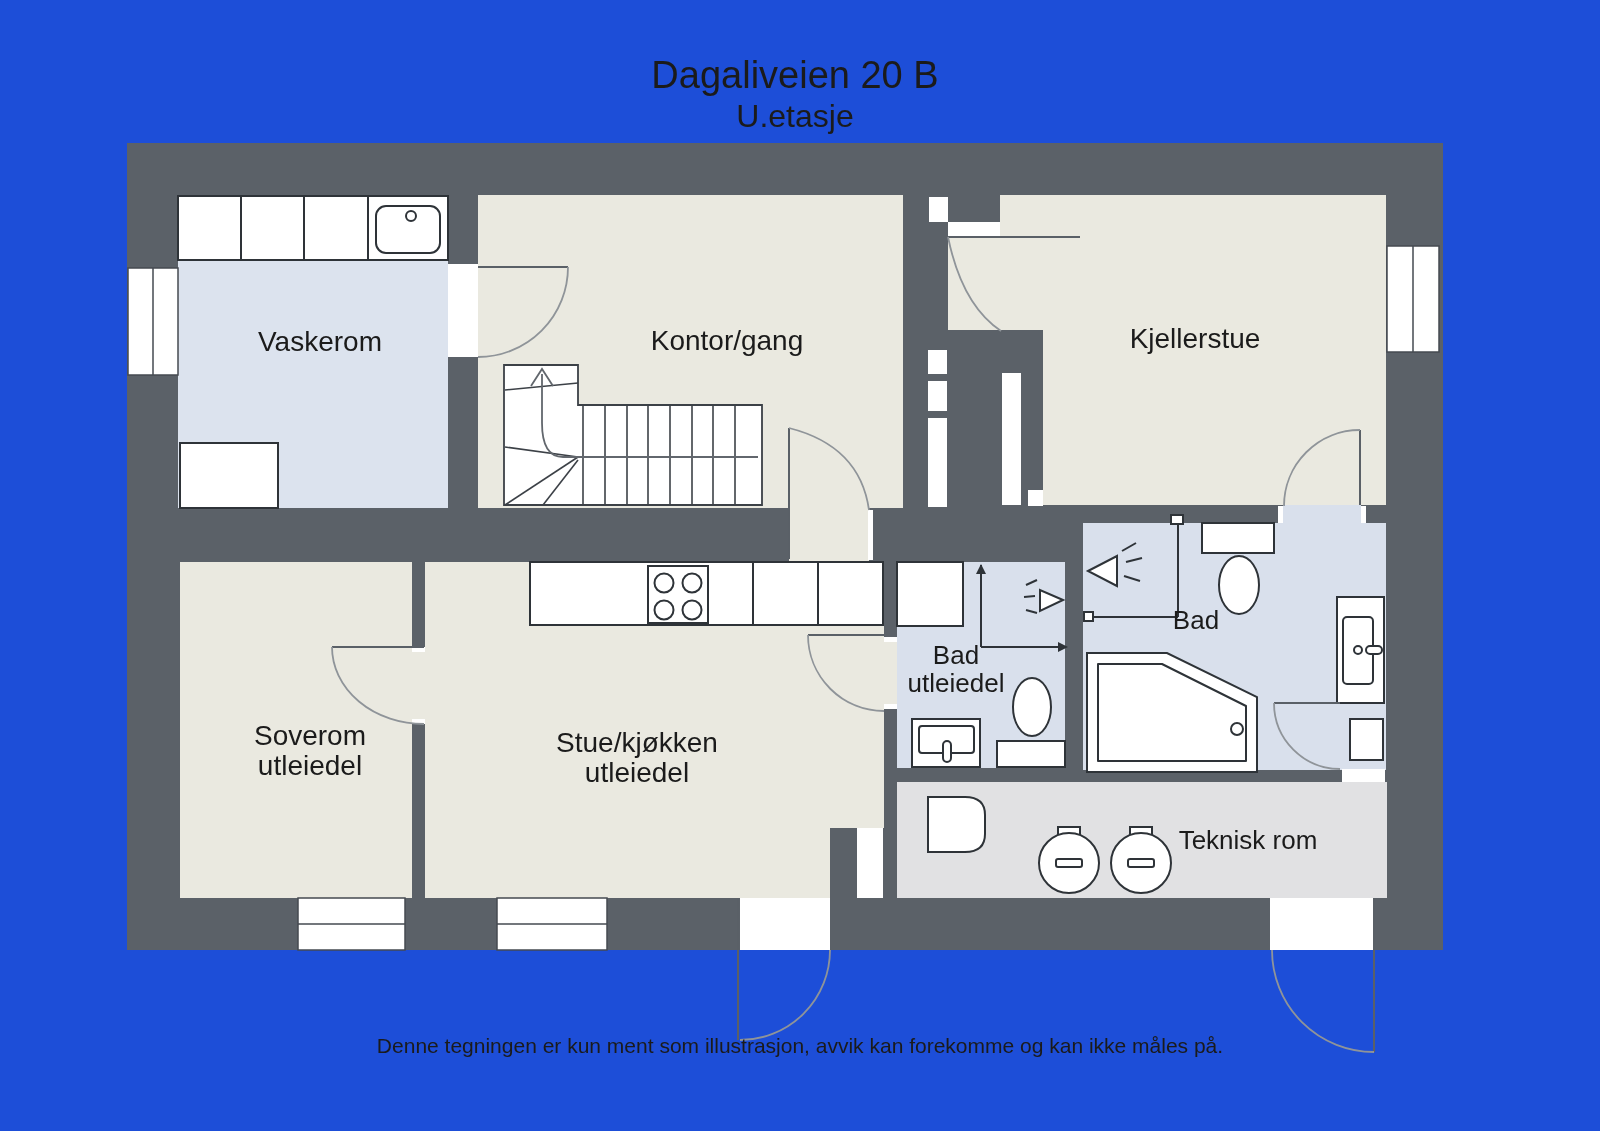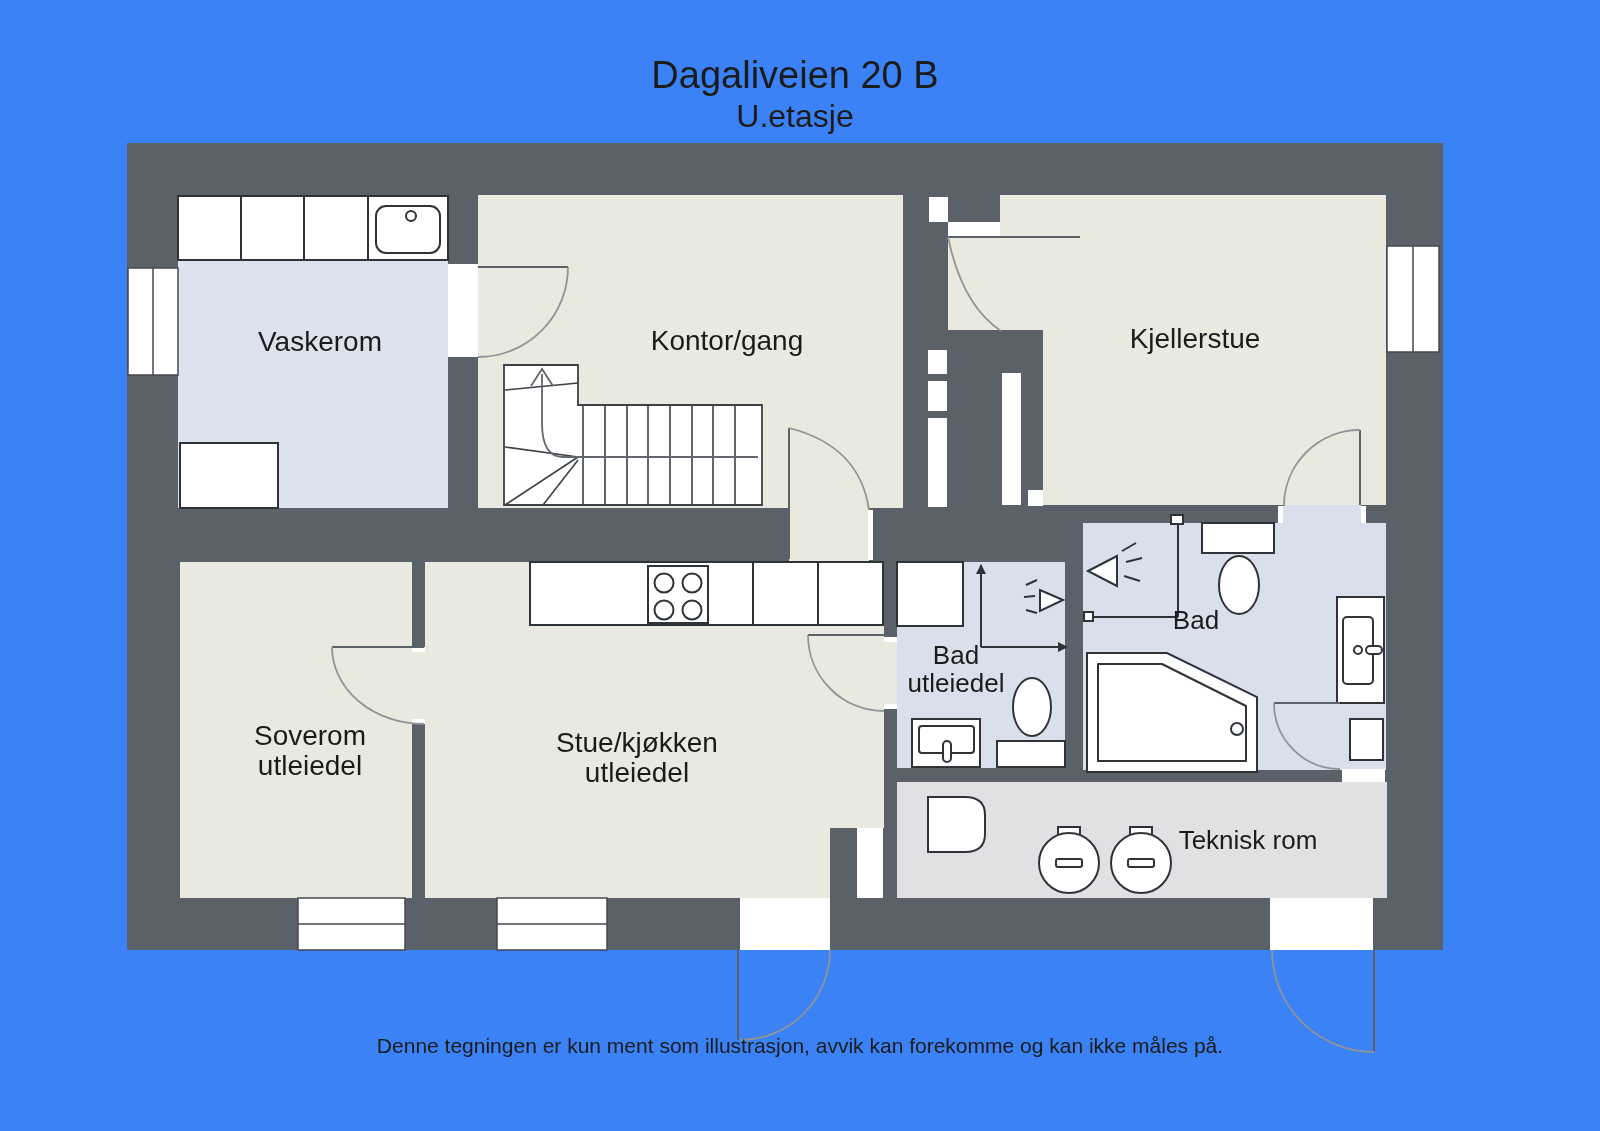--- a/index.html
+++ b/index.html
@@ -1,16 +1,16 @@
 <!DOCTYPE html>
 <html><head>
 <meta charset="utf-8">
 <style>
   html,body{margin:0;padding:0;background:#ffffff;}
-  .page{width:1600px;height:1131px;position:relative;background:#3b82f6;
+  .page{width:1600px;height:1131px;position:relative;background:#1d4ed8;
         font-family:"Liberation Sans", sans-serif;}
   svg{display:block;}
   text{font-family:"Liberation Sans", sans-serif;fill:#1b1b1b;}
   .title1{font-size:38px;}
   .title2{font-size:32px;}
   .room-label{font-size:28px;}
   .room-label-sm{font-size:26px;}
   .footer-text{font-size:21px;}
   .fixture{fill:#ffffff;stroke:#2e3338;stroke-width:2;}
   .fixline{stroke:#2e3338;stroke-width:2;fill:none;}

